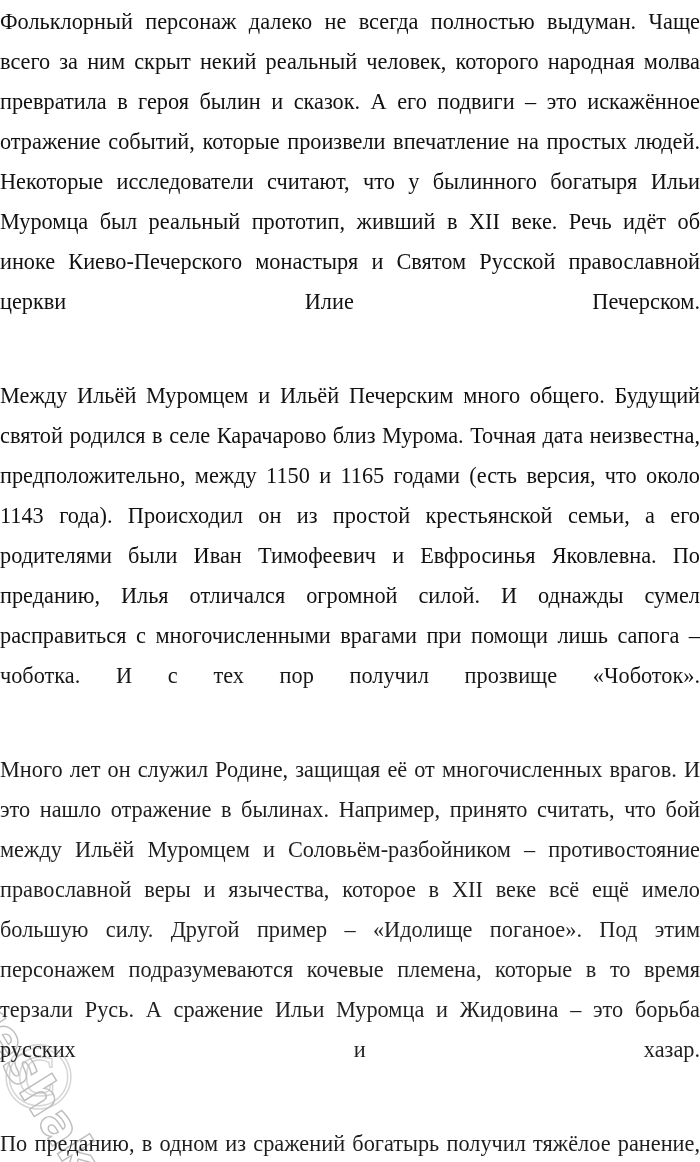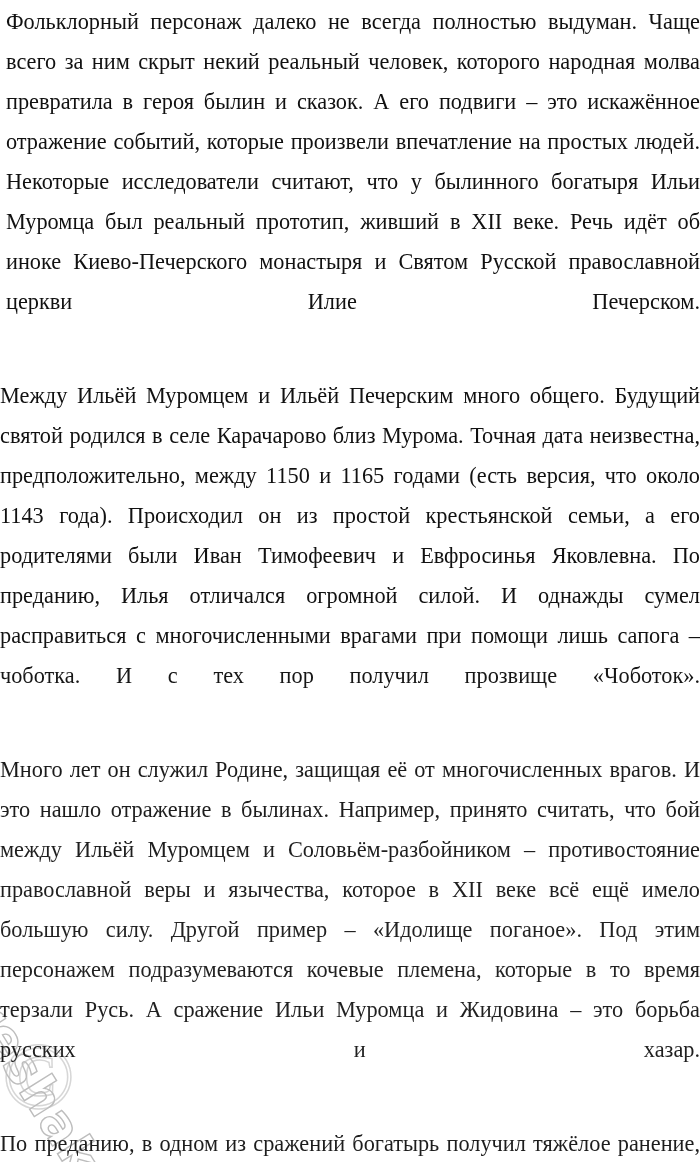--- a/index.html
+++ b/index.html
@@ -83,21 +83,21 @@
   }
   .para + .para {
     margin-top: 14px;
   }
   
   .para::after {
     content: "";
     display: inline-block;
     width: 100%;
   }
-  #p1 { padding-top: 2px; padding-left: 6px; }
+  #p1 { padding-top: 2px; }
 
   
   #fade-band {
     position: absolute;
     left: 0;
     top: 600px;
     width: 700px;
     height: 562px;
     z-index: 3;
     pointer-events: none;

